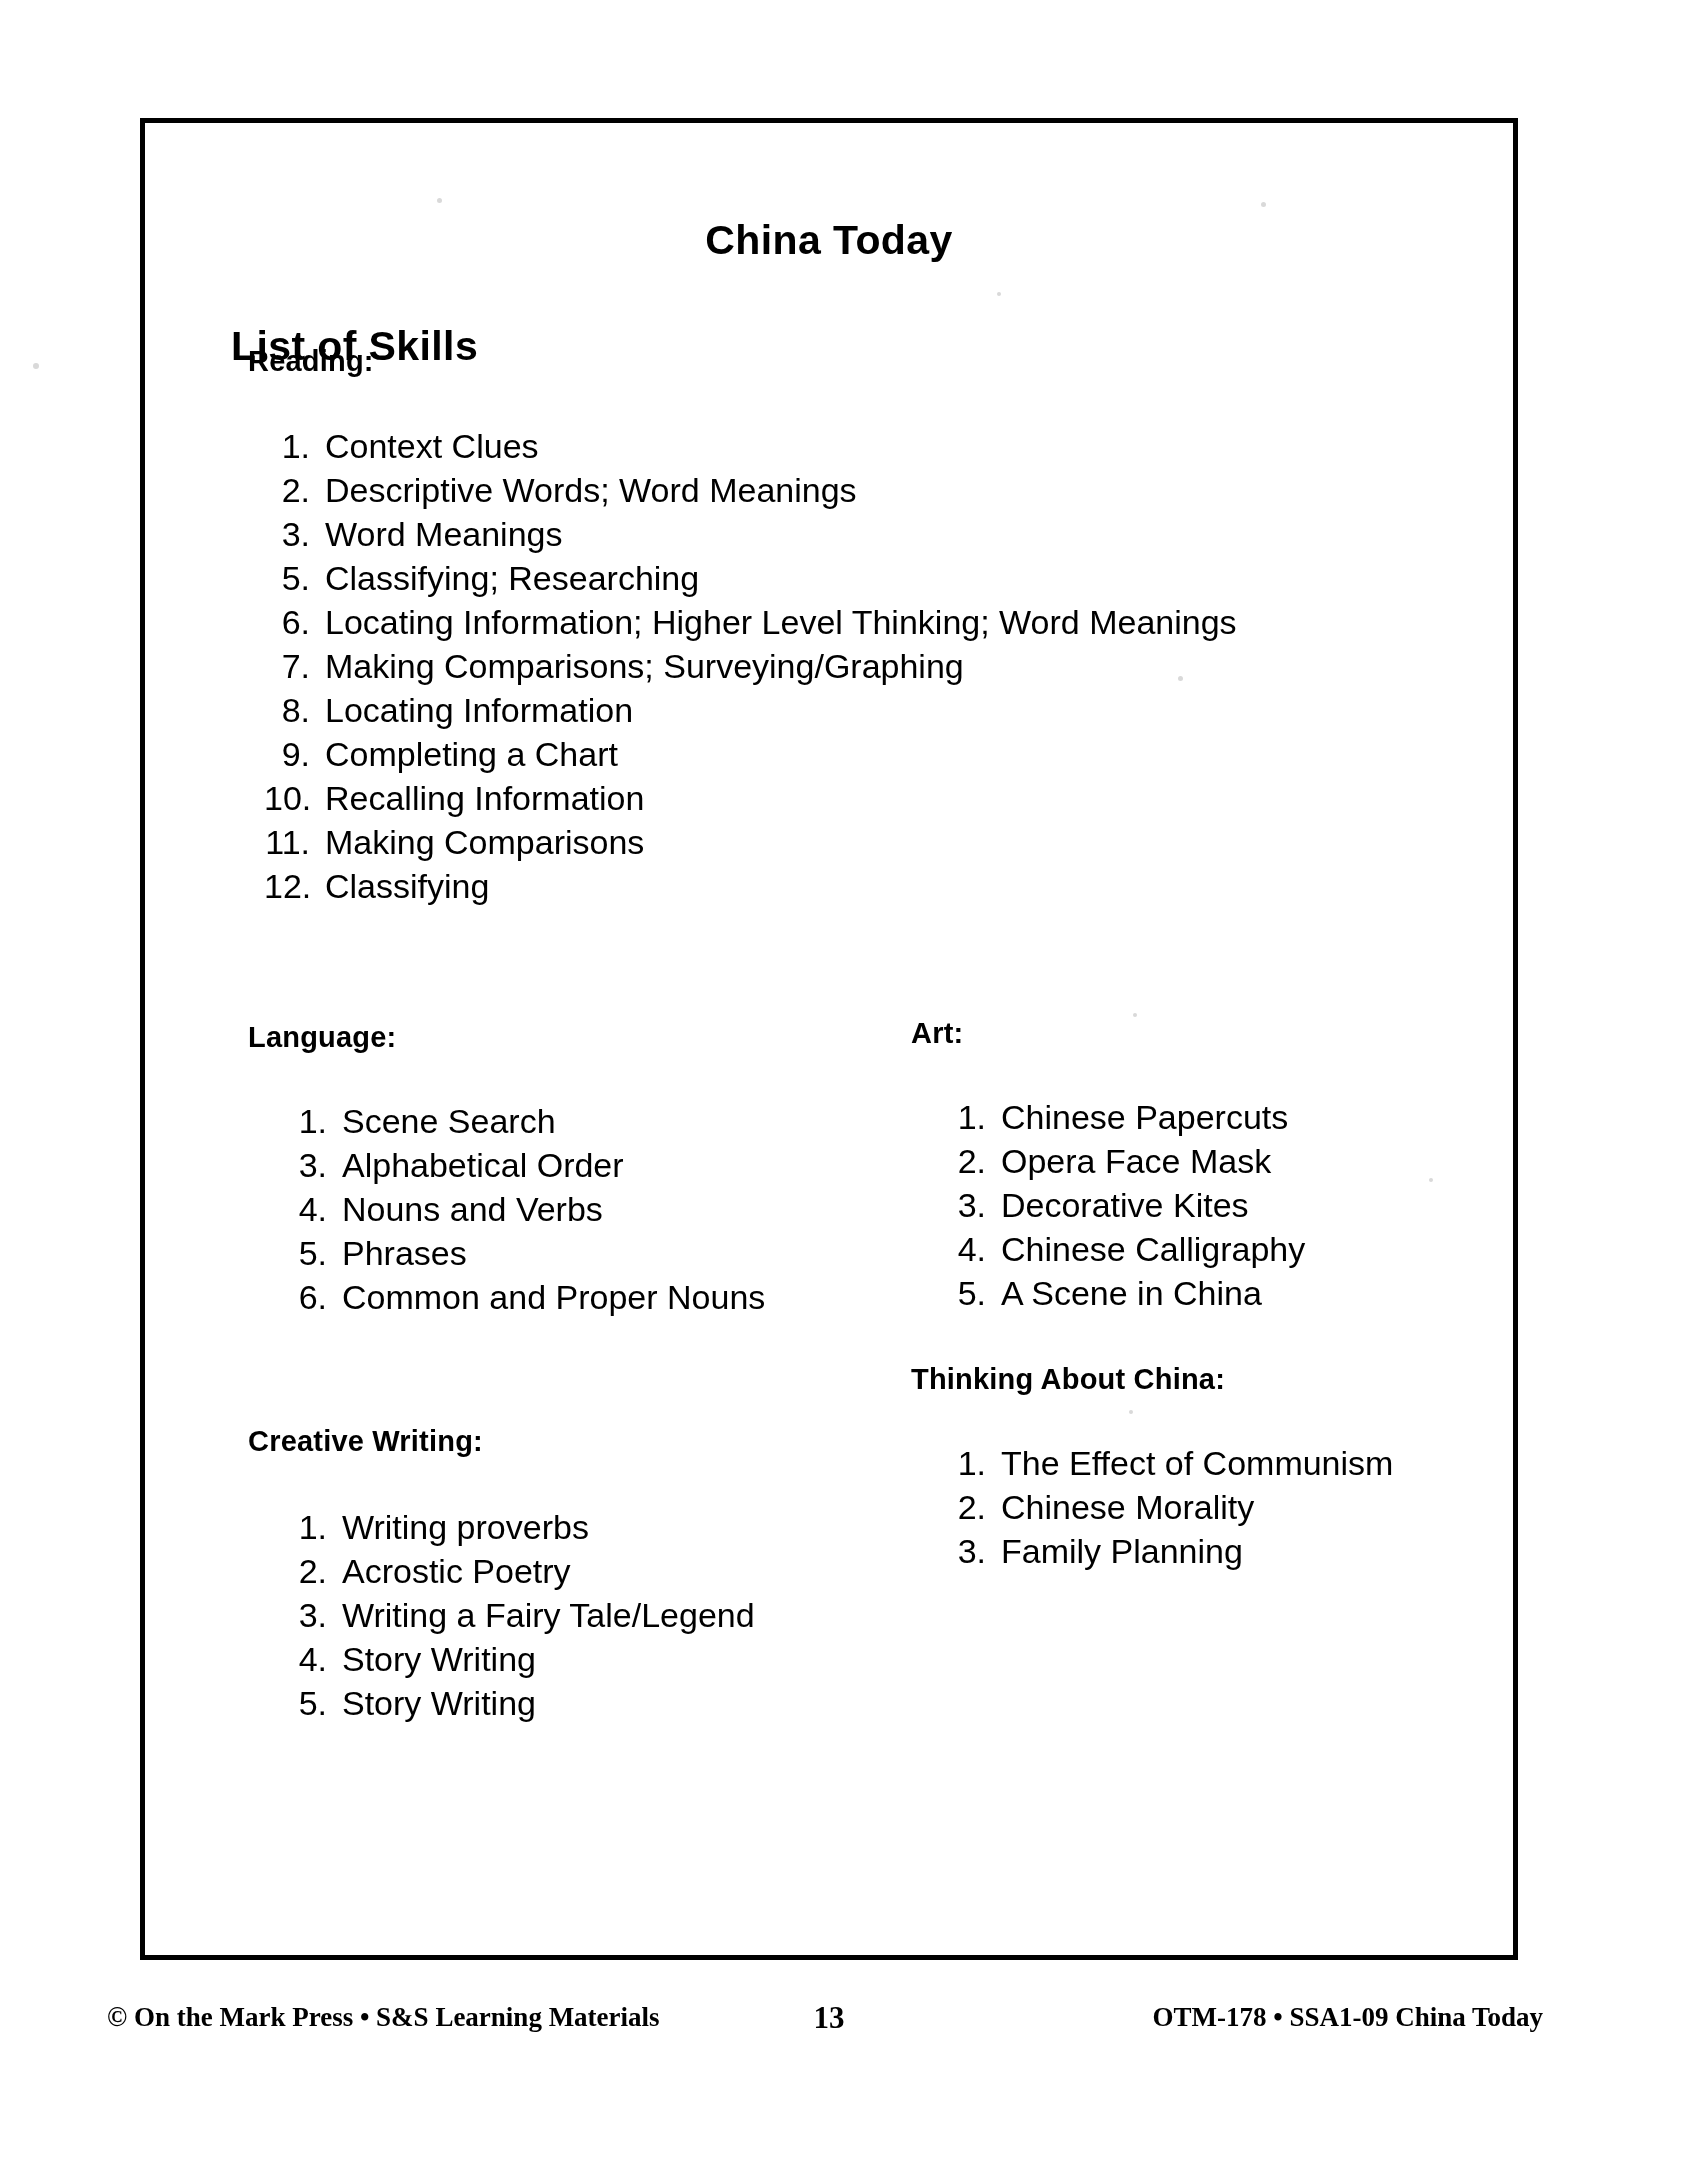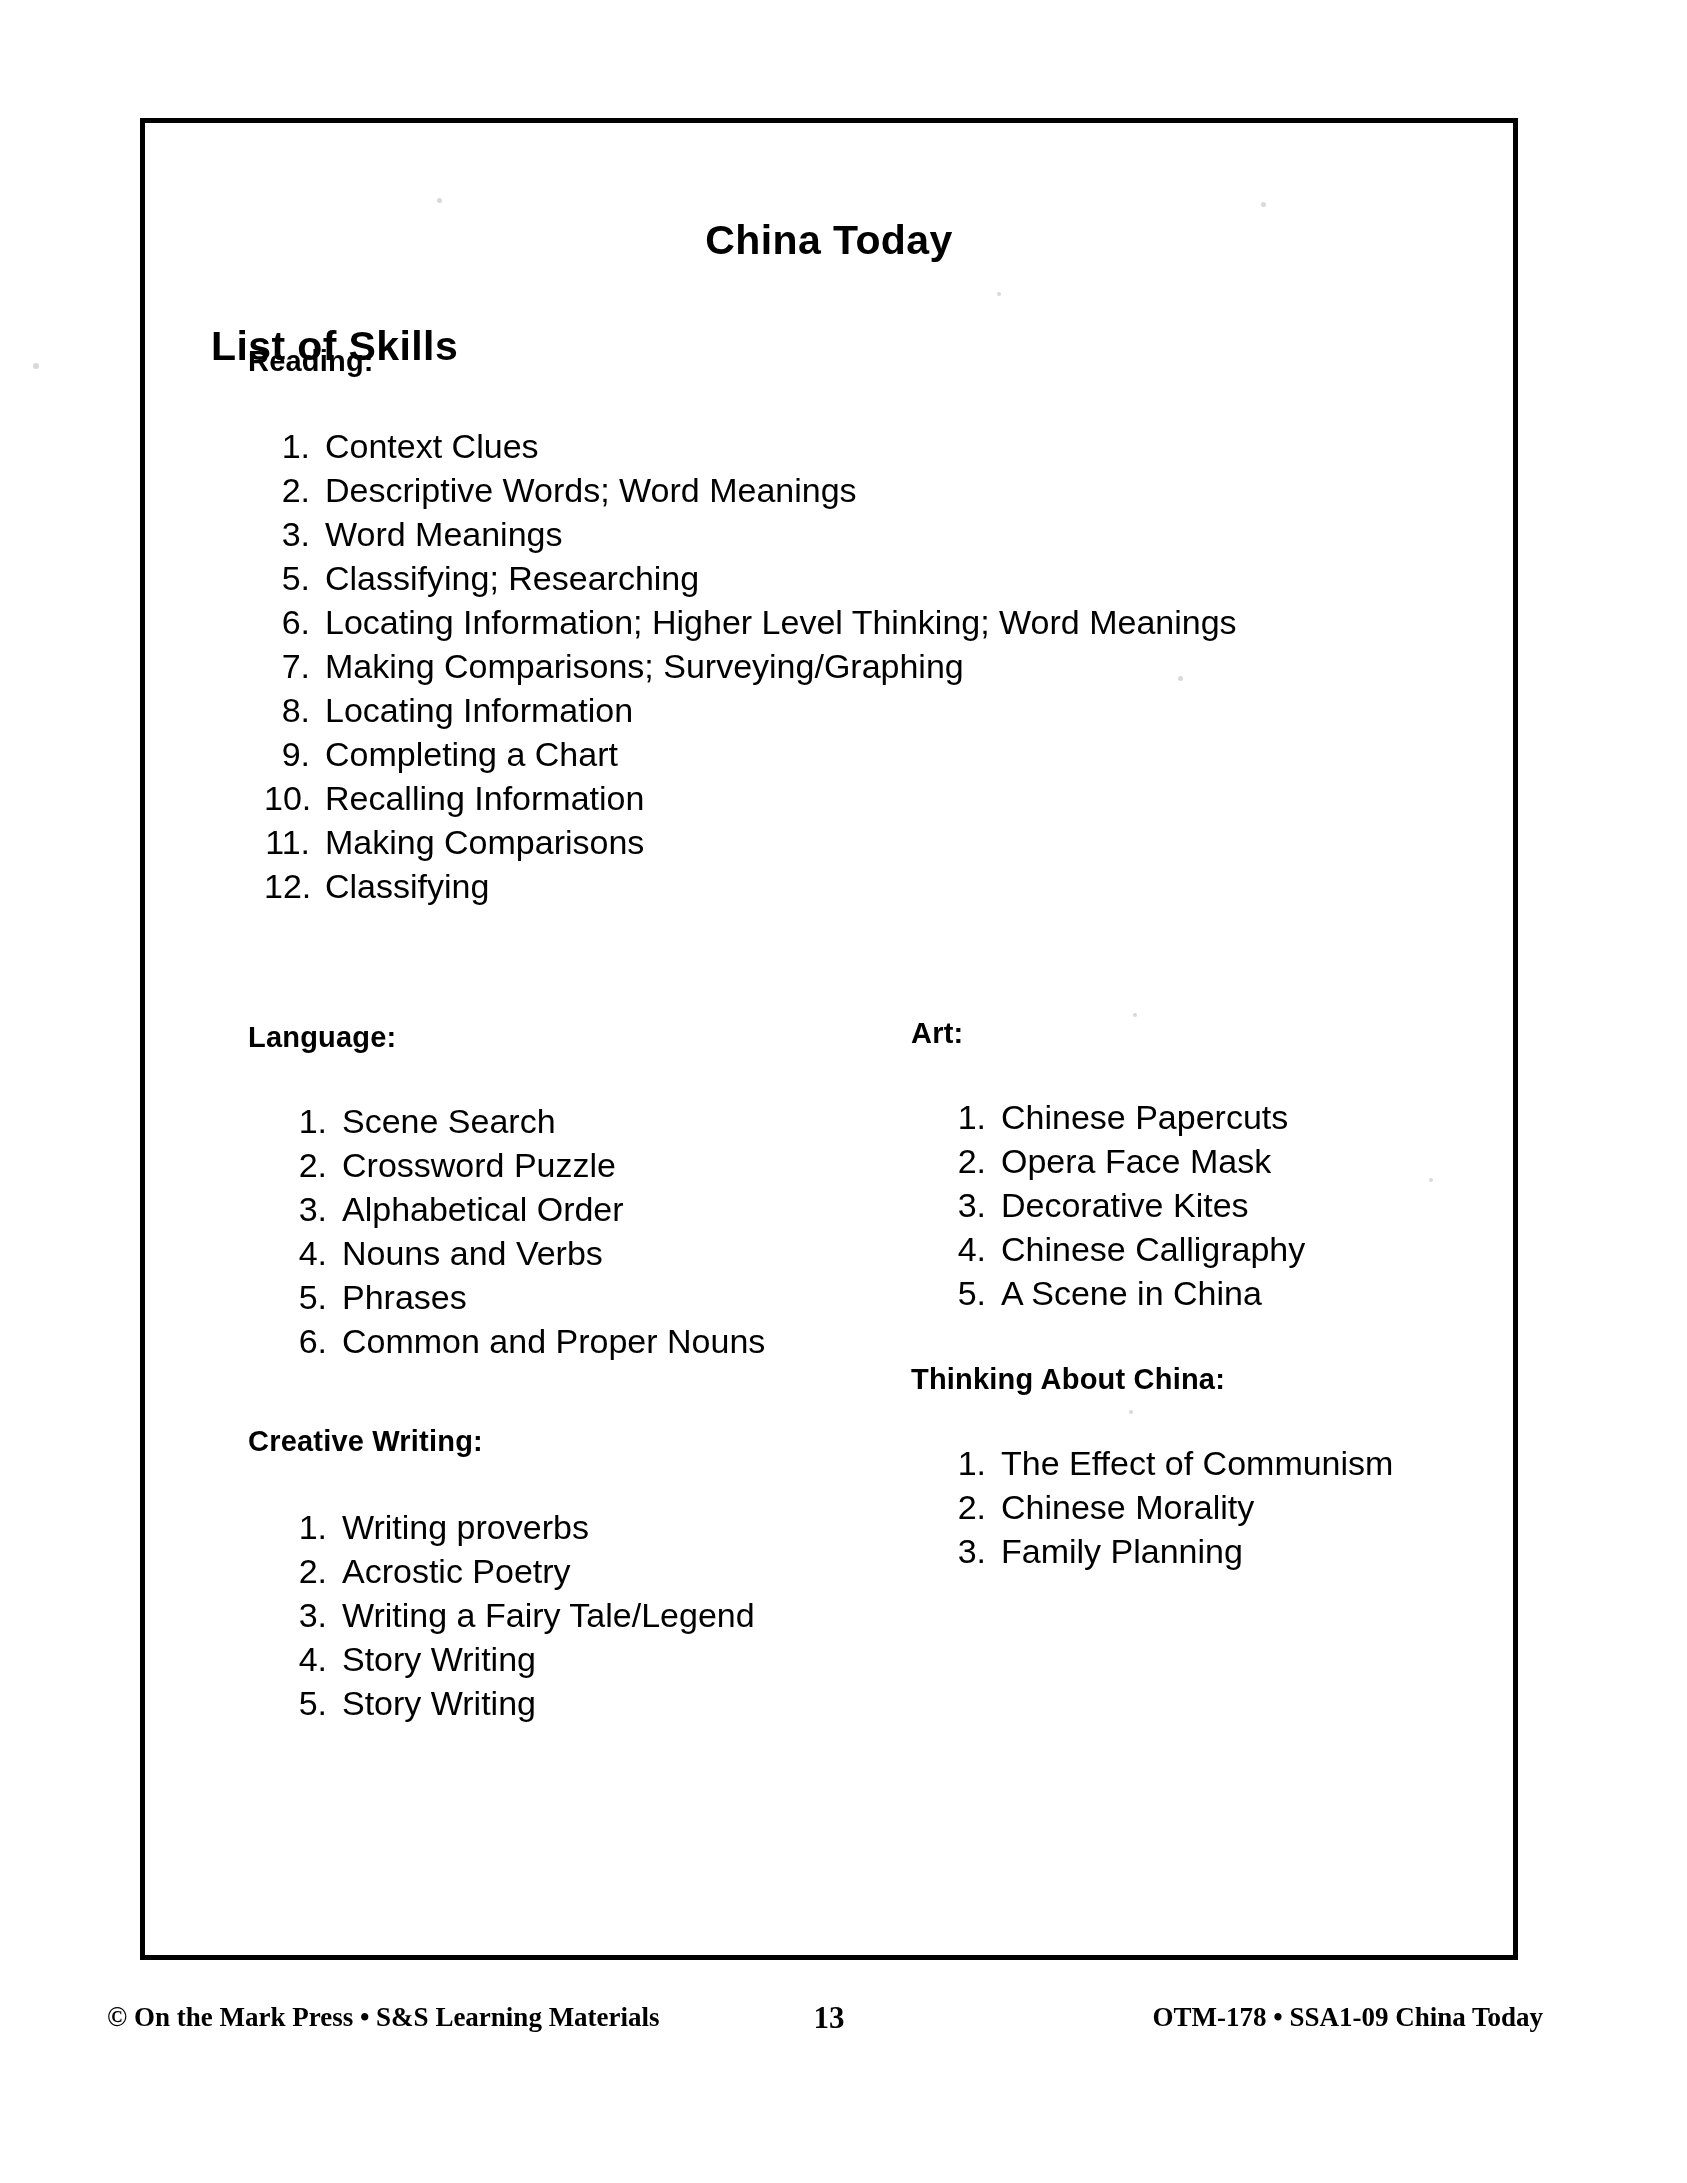--- a/index.html
+++ b/index.html
@@ -38,21 +38,21 @@
     border: 5px solid #000000;
     box-sizing: border-box;
     background: transparent;
   }
   .content {
     position: absolute;
     left: 0; top: 0;
     width: 100%;
     height: 100%;
     box-sizing: border-box;
-    padding: 49px 66px;
+    padding: 49px 86px;
   }
   h1.doc-title {
     font-size: 41px;
     font-weight: bold;
     text-align: center;
     margin: 45px 0 0 0;
     letter-spacing: 0.4px;
   }
   h2.doc-subtitle {
     font-size: 41px;
@@ -201,21 +201,20 @@
         <li><span class="num">8.</span><span>Locating Information</span></li>
         <li><span class="num">9.</span><span>Completing a Chart</span></li>
         <li><span class="num">10.</span><span>Recalling Information</span></li>
         <li><span class="num">11.</span><span>Making Comparisons</span></li>
         <li><span class="num">12.</span><span>Classifying</span></li>
       </ol>
 
       <div class="section-heading lang-head">Language:</div>
       <ol class="skills lang-list">
         <li><span class="num">1.</span><span>Scene Search</span></li>
-        <li><span class="num">2.</span><span>Crossword Puzzle</span></li>
         <li><span class="num">3.</span><span>Alphabetical Order</span></li>
         <li><span class="num">4.</span><span>Nouns and Verbs</span></li>
         <li><span class="num">5.</span><span>Phrases</span></li>
         <li><span class="num">6.</span><span>Common and Proper Nouns</span></li>
       </ol>
 
       <div class="section-heading cw-head">Creative Writing:</div>
       <ol class="skills cw-list">
         <li><span class="num">1.</span><span>Writing proverbs</span></li>
         <li><span class="num">2.</span><span>Acrostic Poetry</span></li>

